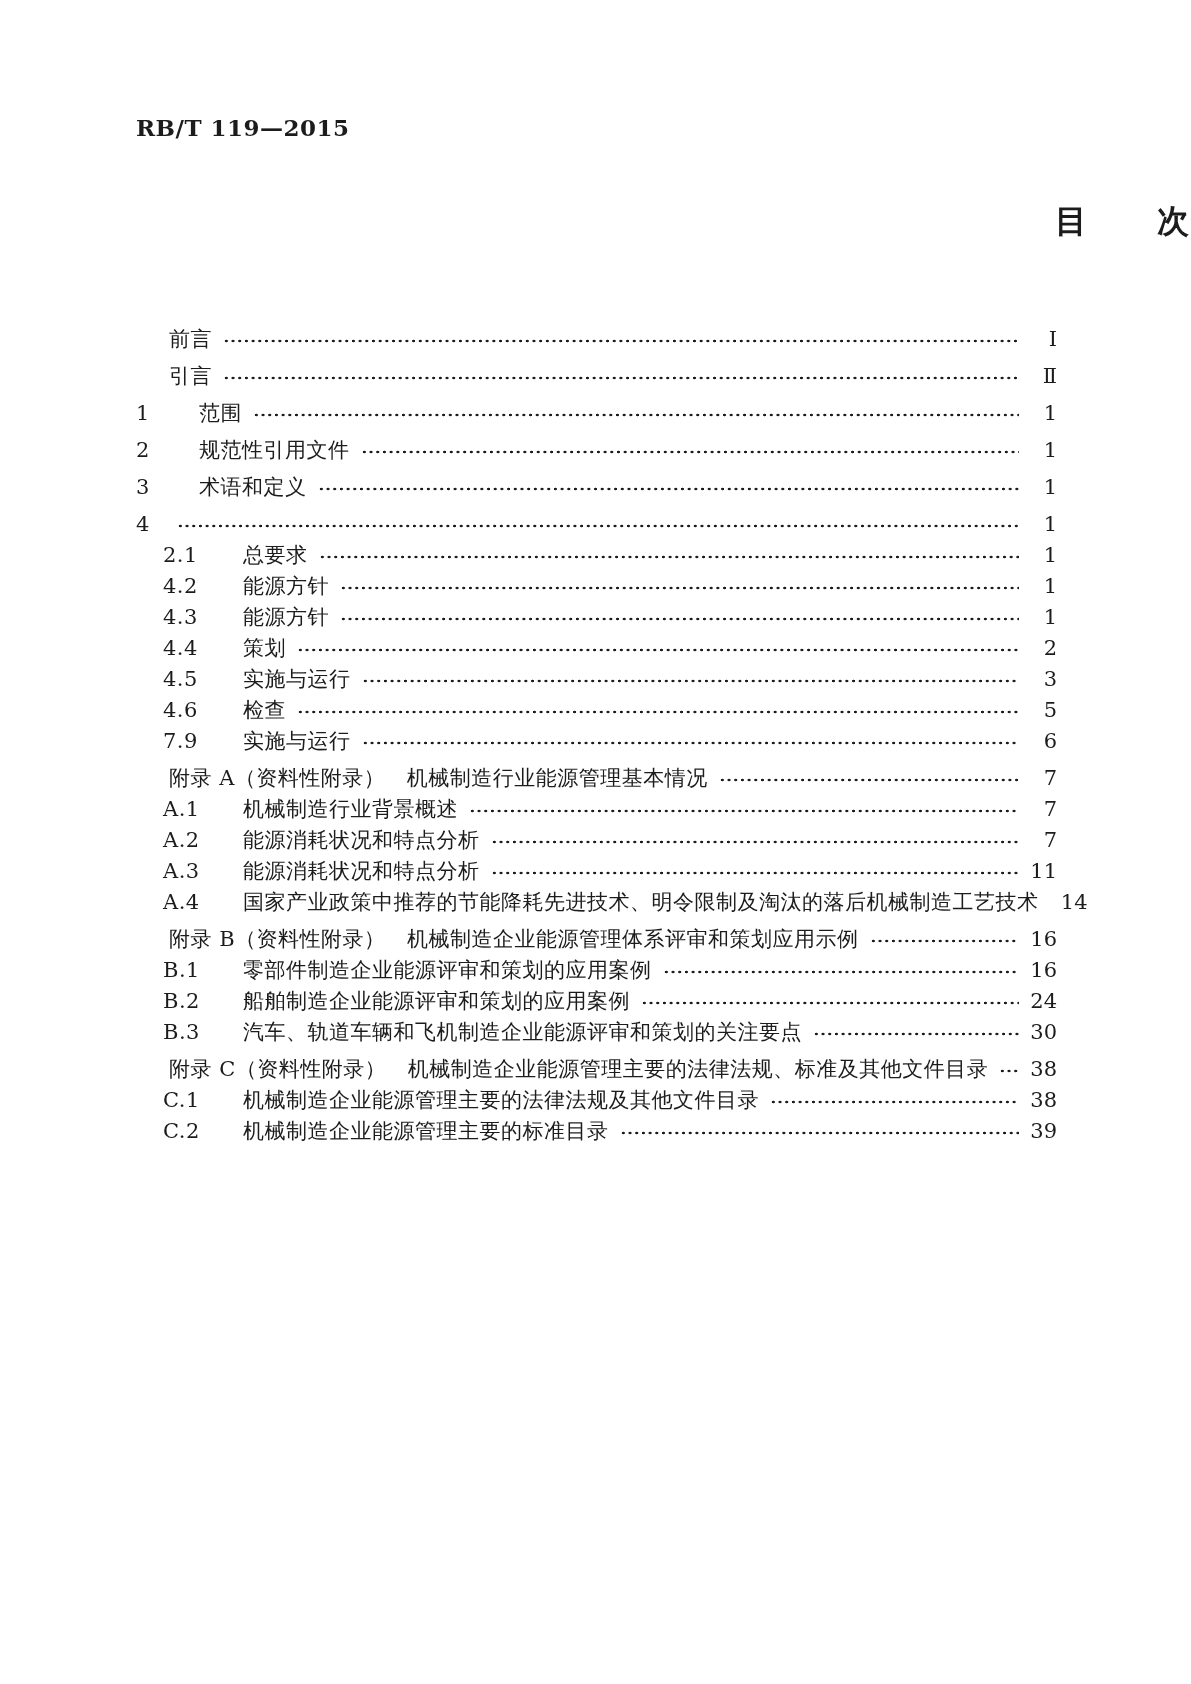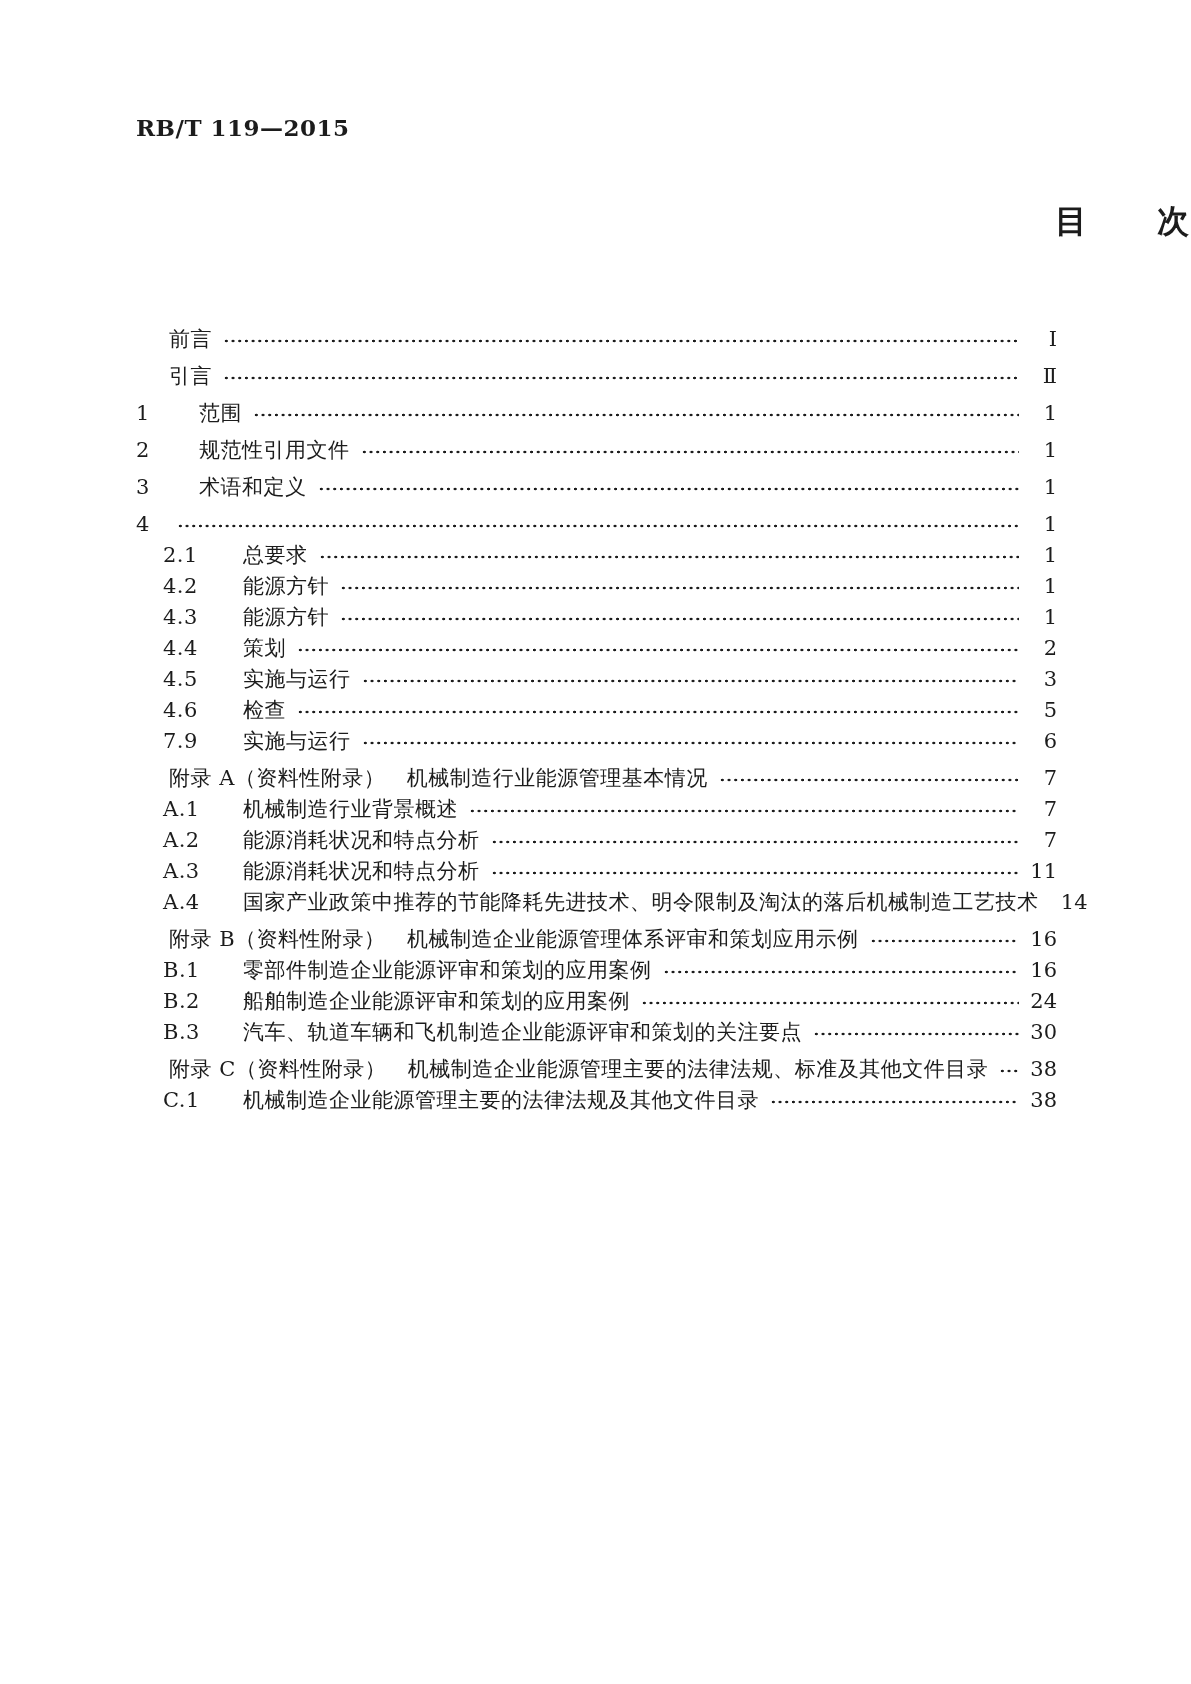--- a/index.html
+++ b/index.html
@@ -257,14 +257,20 @@
     <span class="page-num">38</span>
   </div>
 
   <div class="toc-row l1">
     <span class="toc-num">C.1</span>
     <span class="toc-label">机械制造企业能源管理主要的法律法规及其他文件目录</span>
     <span class="dot-leader"></span>
     <span class="page-num">38</span>
   </div>
 
+  <div class="toc-row l1">
+    <span class="toc-num">C.2</span>
+    <span class="toc-label">机械制造企业能源管理主要的标准目录</span>
+    <span class="dot-leader"></span>
+    <span class="page-num">39</span>
+  </div>
 </div>
 </div>
 
 </body></html>

